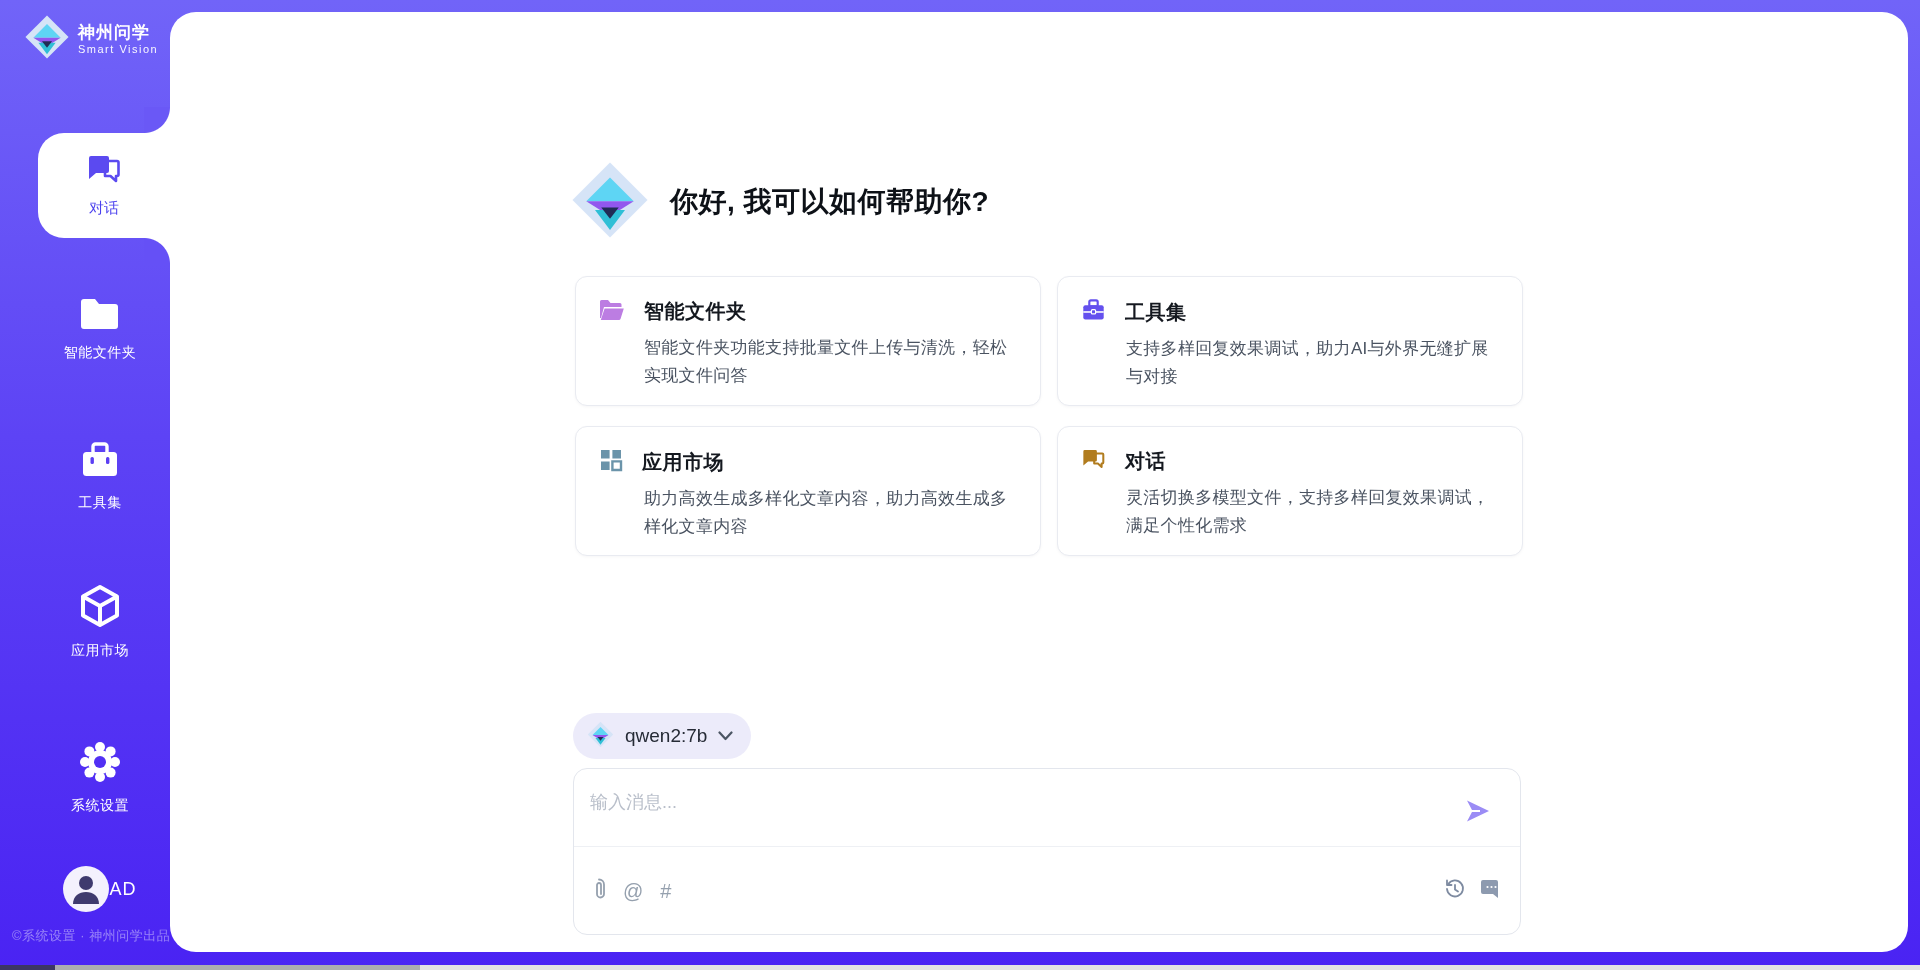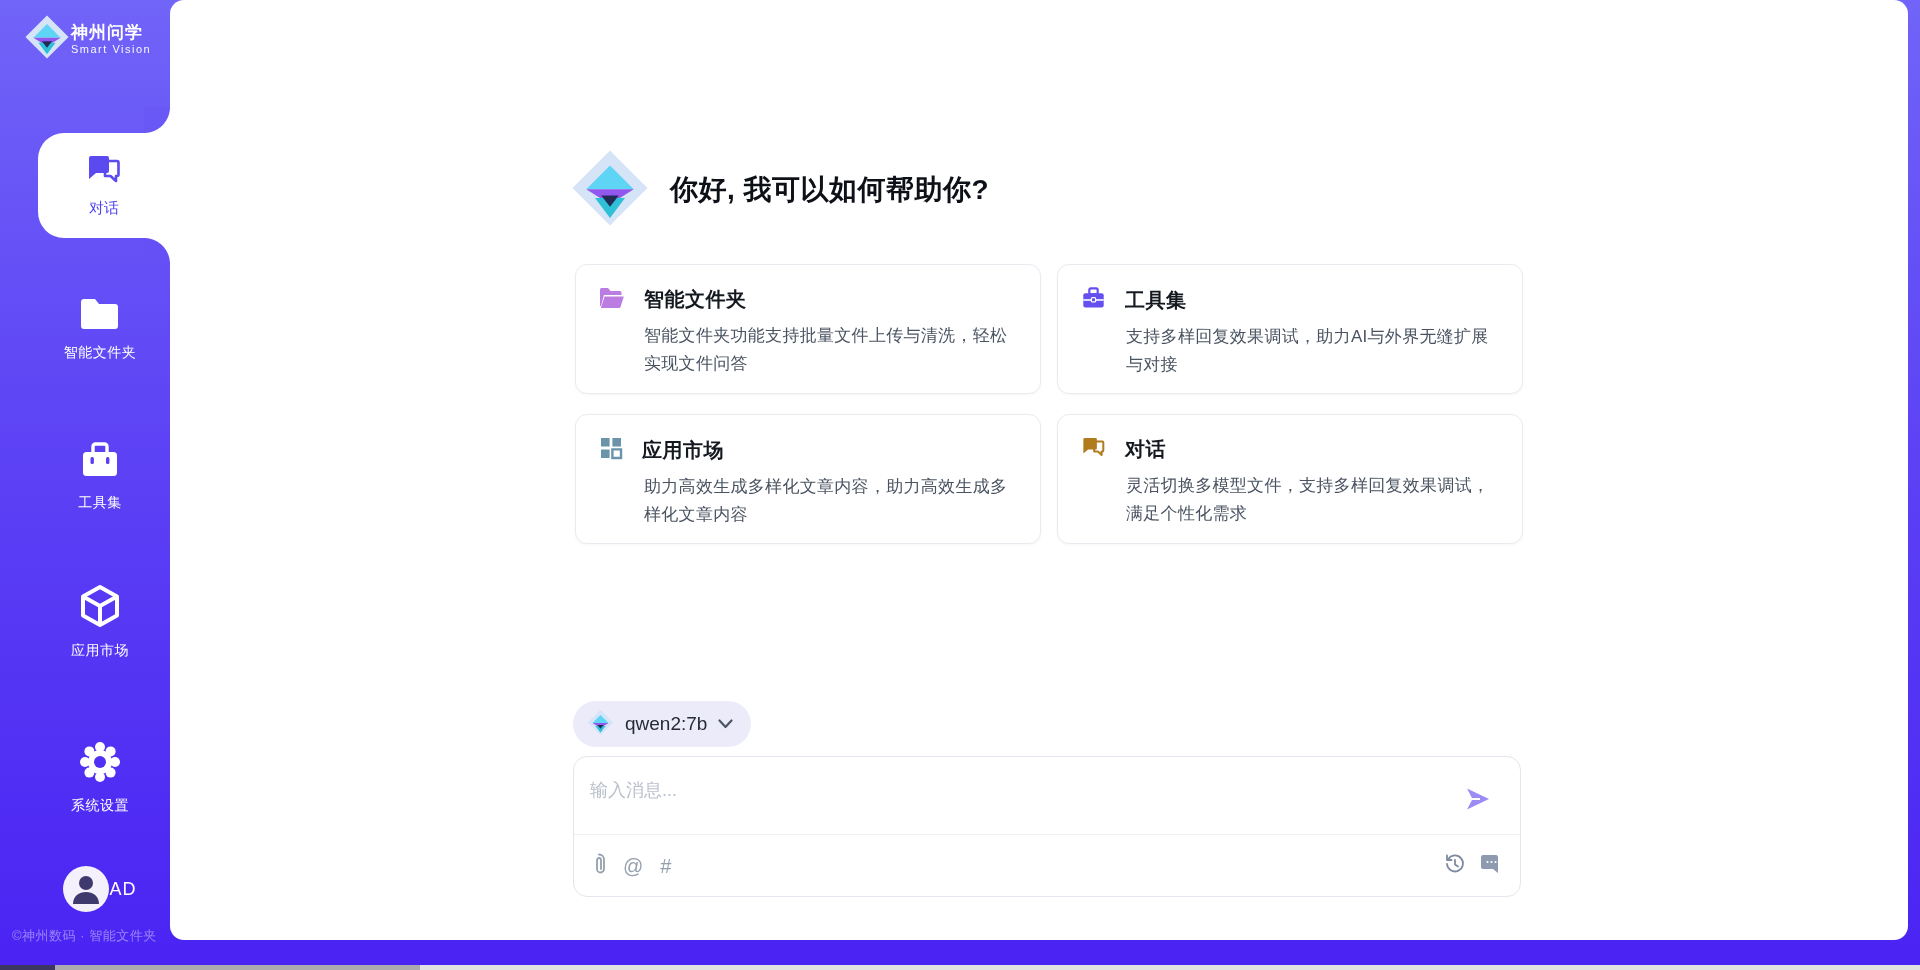--- a/index.html
+++ b/index.html
@@ -4,21 +4,21 @@
 <style>
   * { margin:0; padding:0; box-sizing:border-box; }
   html,body { width:1920px; height:970px; overflow:hidden; }
   body { font-family:"Liberation Sans","DejaVu Sans",sans-serif; }
 
   .stage { position:relative; width:1920px; height:970px;
            background:linear-gradient(180deg,#7164f8 0%,#5d43f5 45%,#4a23f3 100%); }
 
   
   .sidebar { position:absolute; left:0; top:0; width:170px; height:970px; z-index:2; }
-  .brand { position:absolute; left:24px; top:14px; display:flex; align-items:center; gap:1px; }
+  .brand { position:absolute; left:24px; top:14px; display:flex; align-items:center; gap:8px; }
   .brand-name { color:#fff; font-size:17px; font-weight:700; letter-spacing:1px; line-height:1.2; }
   .brand-tag  { color:rgba(255,255,255,.95); font-size:11px; letter-spacing:1.5px; }
 
   .nav-item { position:absolute; left:30px; width:140px; display:flex; flex-direction:column;
               align-items:center; gap:10px; color:#fff; cursor:pointer; }
   .nav-item .nav-label { font-size:14px; letter-spacing:.5px; }
 
   .nav-active { position:absolute; left:38px; top:133px; width:132px; height:105px;
                 background:#fff; border-radius:26px 0 0 26px; display:flex; flex-direction:column;
                 align-items:center; justify-content:center; gap:8px; cursor:pointer; }
@@ -30,40 +30,40 @@
 
   .user-row { position:absolute; left:30px; top:866px; width:140px; display:flex;
               align-items:center; justify-content:center; cursor:pointer; }
   .avatar { width:46px; height:46px; border-radius:50%; background:#f4f1fd;
             display:flex; align-items:center; justify-content:center; overflow:hidden; }
   .user-name { color:#fff; font-size:18px; letter-spacing:1px; }
   .copyright { position:absolute; left:12px; top:927px; width:190px; color:rgba(255,255,255,.42);
                font-size:13px; letter-spacing:.5px; white-space:nowrap; }
 
   
-  .panel { position:absolute; left:170px; top:0; width:1738px; height:940px;
-           background:#fff; border-radius:14px; z-index:1; }
+  .panel { position:absolute; left:170px; top:12px; width:1738px; height:940px;
+           background:#fff; border-radius:26px; z-index:1; }
 
   .hero { position:absolute; left:400px; top:148px; display:flex; align-items:center; gap:20px; }
   .hero h1 { font-size:28px; font-weight:700; color:#0d1117; letter-spacing:.5px; }
 
   .cards { position:absolute; left:405px; top:264px; width:948px;
            display:grid; grid-template-columns:466px 466px; column-gap:16px; row-gap:20px; }
   .card { height:130px; background:#fff; border:1px solid #e9ebf1; border-radius:12px;
           padding:21px 22px 0 23px; box-shadow:0 1px 3px rgba(20,24,60,.04); cursor:pointer; }
   .card-head { display:flex; align-items:center; gap:19px; }
   .card-title { font-size:20px; font-weight:700; color:#14181f; letter-spacing:.5px; }
   .card-desc { margin:9px 0 0 45px; font-size:17px; color:#4a5361; line-height:1.62; letter-spacing:.3px; }
 
   .model-pill { position:absolute; left:403px; top:701px; height:46px; display:inline-flex;
                 align-items:center; gap:11px; padding:0 18px 0 14px; background:#ecebfa;
                 border-radius:23px; cursor:pointer; }
   .model-name { font-size:19px; color:#262b36; }
 
-  .composer { position:absolute; left:403px; top:756px; width:948px; height:141px;
+  .composer { position:absolute; left:403px; top:756px; width:948px; height:167px;
               border:1px solid #e3e6ed; border-radius:14px; background:#fff; }
   .composer-input { position:absolute; left:16px; top:13px; width:860px; height:40px; border:none;
               outline:none; font-size:18px; color:#333; background:transparent;
               font-family:"Liberation Sans","DejaVu Sans",sans-serif; }
   .composer-input::placeholder { color:#b9bfca; }
   .send-btn { position:absolute; right:28px; top:28px; width:28px; height:28px; cursor:pointer; }
   .composer-divider { position:absolute; left:0; right:0; top:77px; border-top:1px solid #eef0f4; }
   .composer-toolbar { position:absolute; left:0; right:0; top:78px; bottom:0; display:flex;
               align-items:center; padding:0 18px; }
   .tool-left  { display:flex; align-items:center; gap:17px; color:#95a0ae; }
@@ -173,21 +173,21 @@
     <div class="user-row">
       <span class="avatar">
         <svg width="46" height="46" viewBox="0 0 46 46">
           <circle cx="23" cy="17" r="7" fill="#3f3a6e"></circle>
           <path d="M10 38c0-8 6-12 13-12s13 4 13 12z" fill="#3f3a6e"></path>
         </svg>
       </span>
       <span class="user-name">AD</span>
     </div>
 
-    <div class="copyright">©神州数码 · 智能文件夹</div>
+    <div class="copyright">©系统设置 · 神州问学出品</div>
   </aside>
 
   <main class="panel">
 
     <div class="hero">
       <span>
         <svg width="80" height="80" viewBox="0 0 64 64">
             <use href="#diamond"></use>
           </svg>
       </span>

